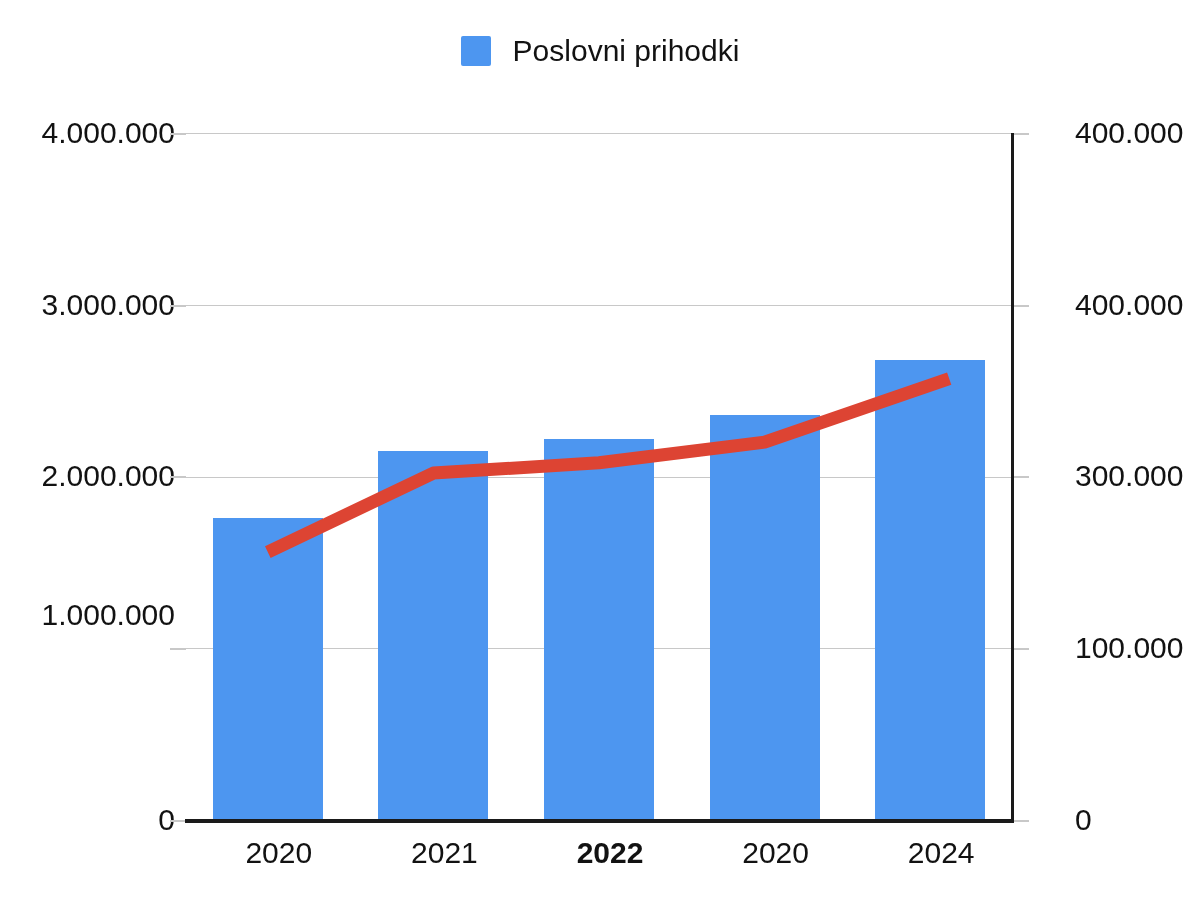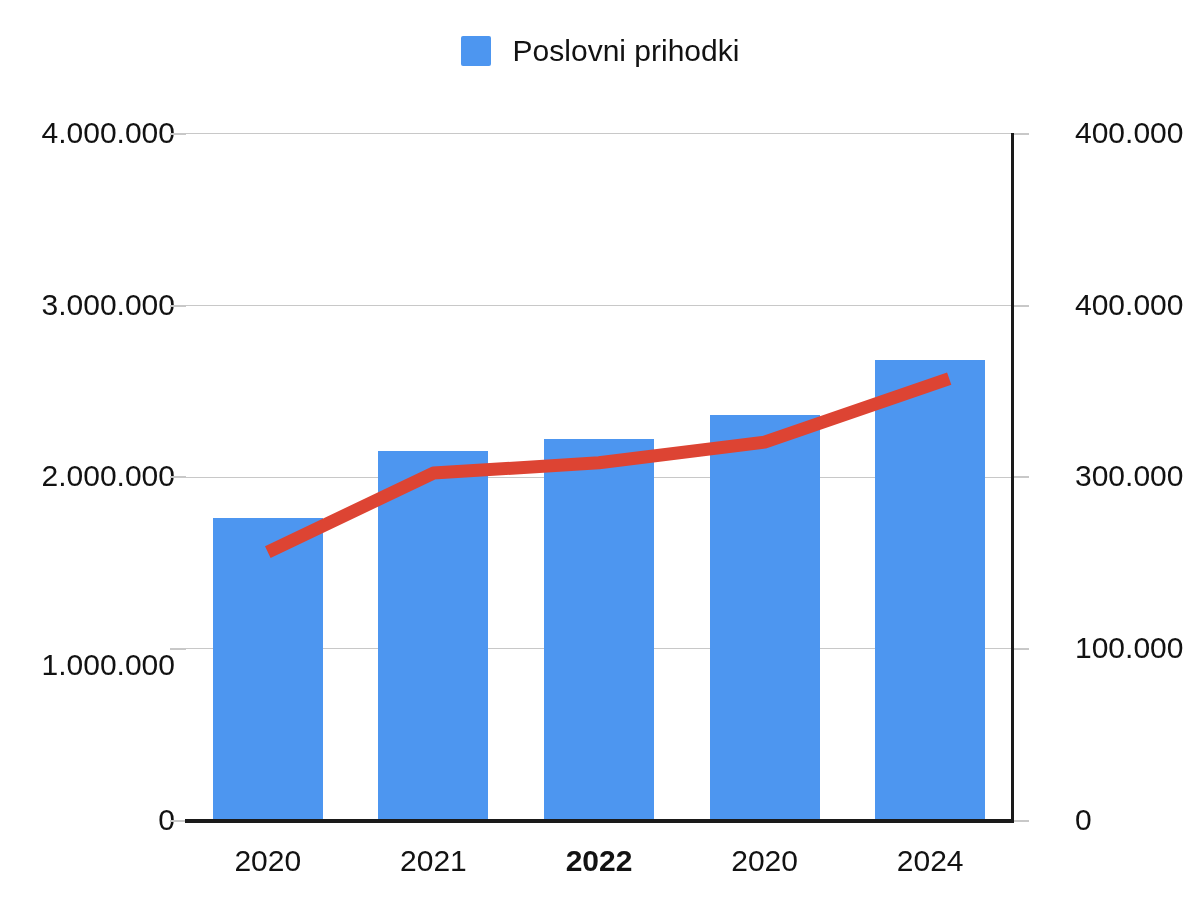--- a/index.html
+++ b/index.html
@@ -134,25 +134,24 @@
     left: 0;
     top: 0;
     width: 828px;
     height: 687px;
     overflow: visible;
   }
 
   
   .cat-labels {
     position: absolute;
-    left: 185px;
+    left: 196px;
     top: 835px;
     width: 828px;
     height: 42px;
-    margin-top: 8px;
   }
   .cat-label {
     position: absolute;
     top: 0;
     width: 110px;
     text-align: center;
     font-size: 30px;
     color: #121212;
     line-height: 1.2;
     white-space: nowrap;
@@ -167,21 +166,21 @@
     <div class="legend-entry">
       <span class="legend-swatch-bar"></span>
       <span class="legend-label">Poslovni prihodki</span>
     </div>
   </div>
 
   <div class="axis-labels left">
     <div class="tick-label" style="top:118px">4.000.000</div>
     <div class="tick-label" style="top:290px">3.000.000</div>
     <div class="tick-label" style="top:461px">2.000.000</div>
-    <div class="tick-label" style="top:650px">1.000.000</div>
+    <div class="tick-label" style="top:600px">1.000.000</div>
     <div class="tick-label" style="top:805px">0</div>
   </div>
 
   <div class="axis-labels right">
     <div class="tick-label" style="top:118px">400.000</div>
     <div class="tick-label" style="top:290px">400.000</div>
     <div class="tick-label" style="top:461px">300.000</div>
     <div class="tick-label" style="top:633px">100.000</div>
     <div class="tick-label" style="top:805px">0</div>
   </div>

